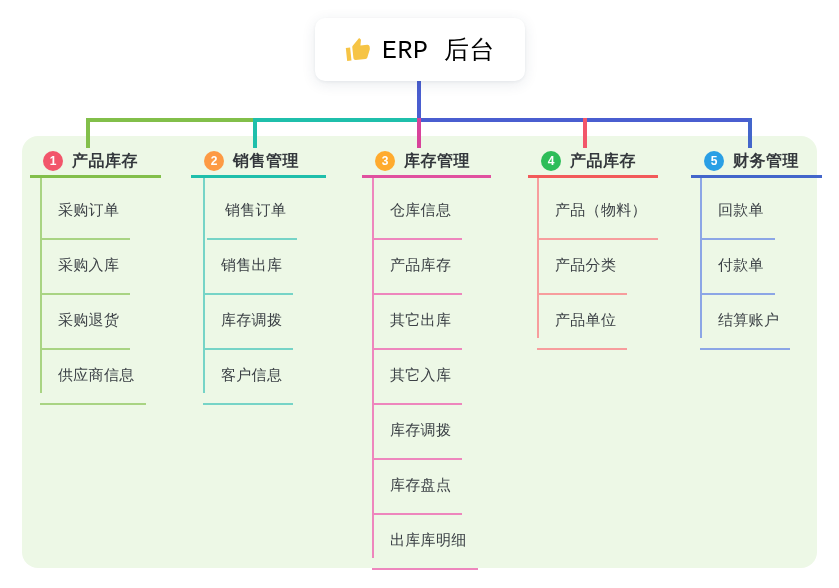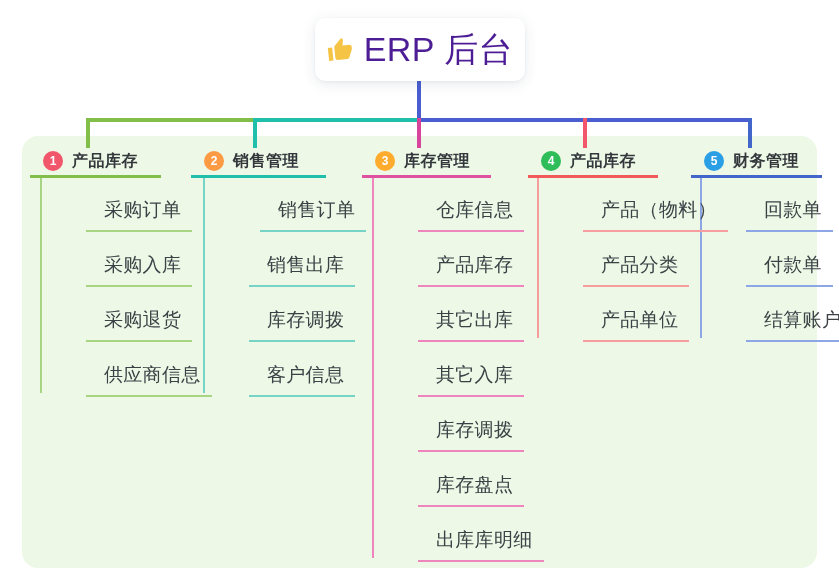--- a/index.html
+++ b/index.html
@@ -13,41 +13,41 @@
     border-radius:16px;
   }
   .line{position:absolute;}
   .root-card{
     position:absolute;left:315px;top:18px;width:210px;height:63px;
     background:#ffffff;border-radius:10px;
     box-shadow:0 3px 14px rgba(40,60,90,.10), 0 1px 3px rgba(40,60,90,.06);
     display:flex;align-items:center;justify-content:center;gap:11px;
     z-index:5;cursor:default;
   }
-  .root-label{font-size:34px;font-weight:500;color:#4c1d95;letter-spacing:.5px;}
+  .root-label{font-size:25px;font-weight:500;color:#000000;letter-spacing:.5px;font-family:Liberation Mono, monospace;}
   .thumb-icon{display:inline-flex;transform:rotate(-6deg);}
   .branch-title{
     position:absolute;display:flex;align-items:center;
     height:28px;border-bottom-style:solid;border-bottom-width:3px;
     padding-left:0;box-sizing:content-box;z-index:3;
   }
   .badge{
     width:20px;height:20px;border-radius:50%;flex:0 0 20px;
     display:flex;align-items:center;justify-content:center;
     color:#fff;font-size:12px;font-weight:bold;line-height:1;
   }
   .branch-label{
     font-size:16px;font-weight:600;color:#33373c;margin-left:9px;
     white-space:nowrap;letter-spacing:.5px;
   }
   .child-node{
     position:absolute;white-space:nowrap;
-    font-size:19px;color:#3c4146;line-height:21px;
-    padding:0 11px 10px 18px;border-bottom-style:solid;border-bottom-width:2px;
-    box-sizing:content-box;z-index:3;letter-spacing:.3px;margin-left:46px;
+    font-size:15px;color:#3c4146;line-height:21px;
+    padding:0 11px 18px 18px;border-bottom-style:solid;border-bottom-width:2px;
+    box-sizing:content-box;z-index:3;letter-spacing:.3px;
   }
 </style>
 </head>
 <body>
 
 <div class="stage">
 
   <div class="panel" id="panel" style="background: rgb(237, 248, 230);"></div>
 
   <div id="connectors">
@@ -79,21 +79,21 @@
       <div class="line" style="left: 40px; top: 178px; width: 2px; height: 215px; background: rgb(169, 212, 131); z-index: 2;"></div>
       <div class="child-node" style="left: 40px; top: 199px; border-bottom-color: rgb(169, 212, 131);">采购订单</div>
       <div class="child-node" style="left: 40px; top: 254px; border-bottom-color: rgb(169, 212, 131);">采购入库</div>
       <div class="child-node" style="left: 40px; top: 309px; border-bottom-color: rgb(169, 212, 131);">采购退货</div>
       <div class="child-node" style="left: 40px; top: 364px; border-bottom-color: rgb(169, 212, 131);">供应商信息</div>
       <div class="branch-title" style="left: 191px; top: 147px; width: 122px; border-bottom-color: rgb(31, 191, 171); padding-left: 13px;">
         <span class="badge" style="background: rgb(253, 154, 68);">2</span>
         <span class="branch-label">销售管理</span>
       </div>
       <div class="line" style="left: 203px; top: 178px; width: 2px; height: 215px; background: rgb(118, 212, 199); z-index: 2;"></div>
-      <div class="child-node" style="left: 214px; top: 199px; border-bottom-color: rgb(118, 212, 199);">销售订单</div>
+      <div class="child-node" style="left: 207px; top: 199px; border-bottom-color: rgb(118, 212, 199);">销售订单</div>
       <div class="child-node" style="left: 203px; top: 254px; border-bottom-color: rgb(118, 212, 199);">销售出库</div>
       <div class="child-node" style="left: 203px; top: 309px; border-bottom-color: rgb(118, 212, 199);">库存调拨</div>
       <div class="child-node" style="left: 203px; top: 364px; border-bottom-color: rgb(118, 212, 199);">客户信息</div>
       <div class="branch-title" style="left: 362px; top: 147px; width: 116px; border-bottom-color: rgb(224, 81, 159); padding-left: 13px;">
         <span class="badge" style="background: rgb(255, 171, 46);">3</span>
         <span class="branch-label">库存管理</span>
       </div>
       <div class="line" style="left: 372px; top: 178px; width: 2px; height: 380px; background: rgb(238, 134, 189); z-index: 2;"></div>
       <div class="child-node" style="left: 372px; top: 199px; border-bottom-color: rgb(238, 134, 189); text-align: center;">仓库信息</div>
       <div class="child-node" style="left: 372px; top: 254px; border-bottom-color: rgb(238, 134, 189);">产品库存</div>

